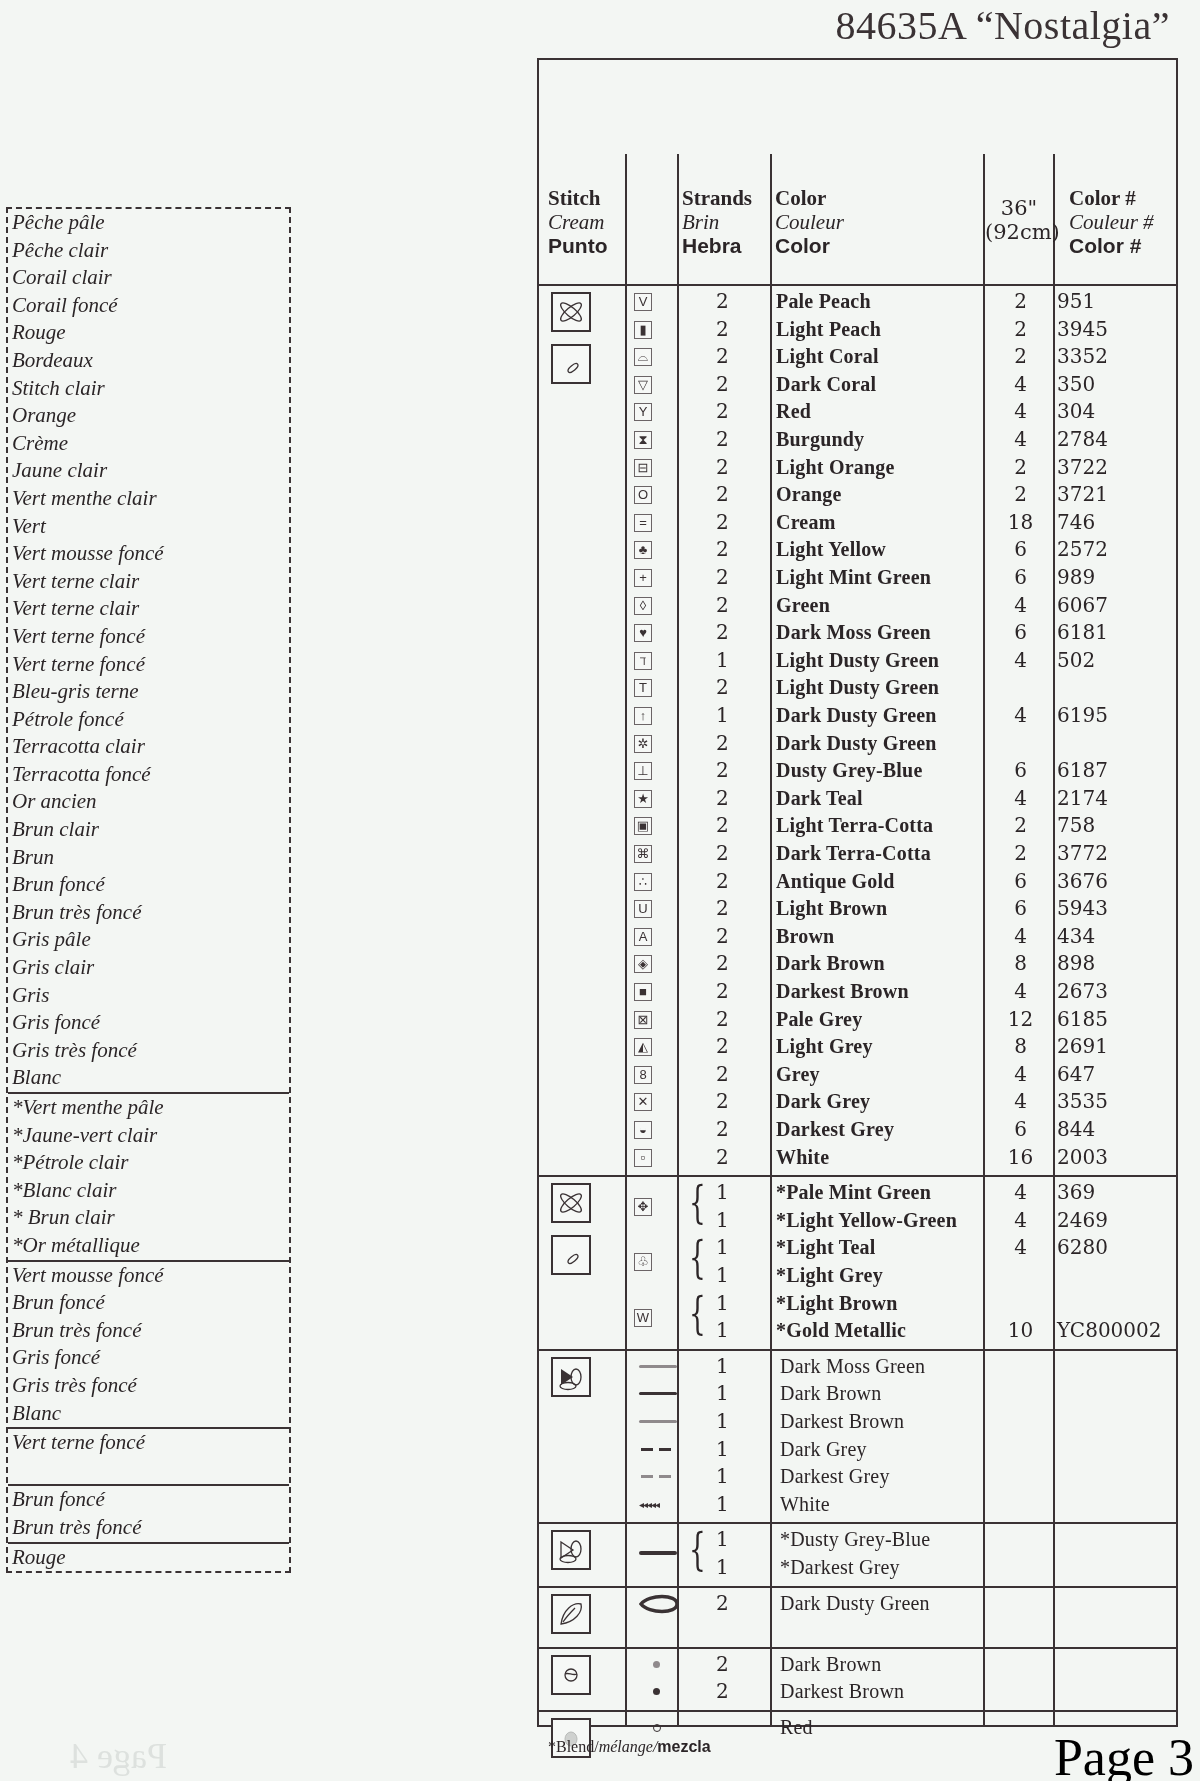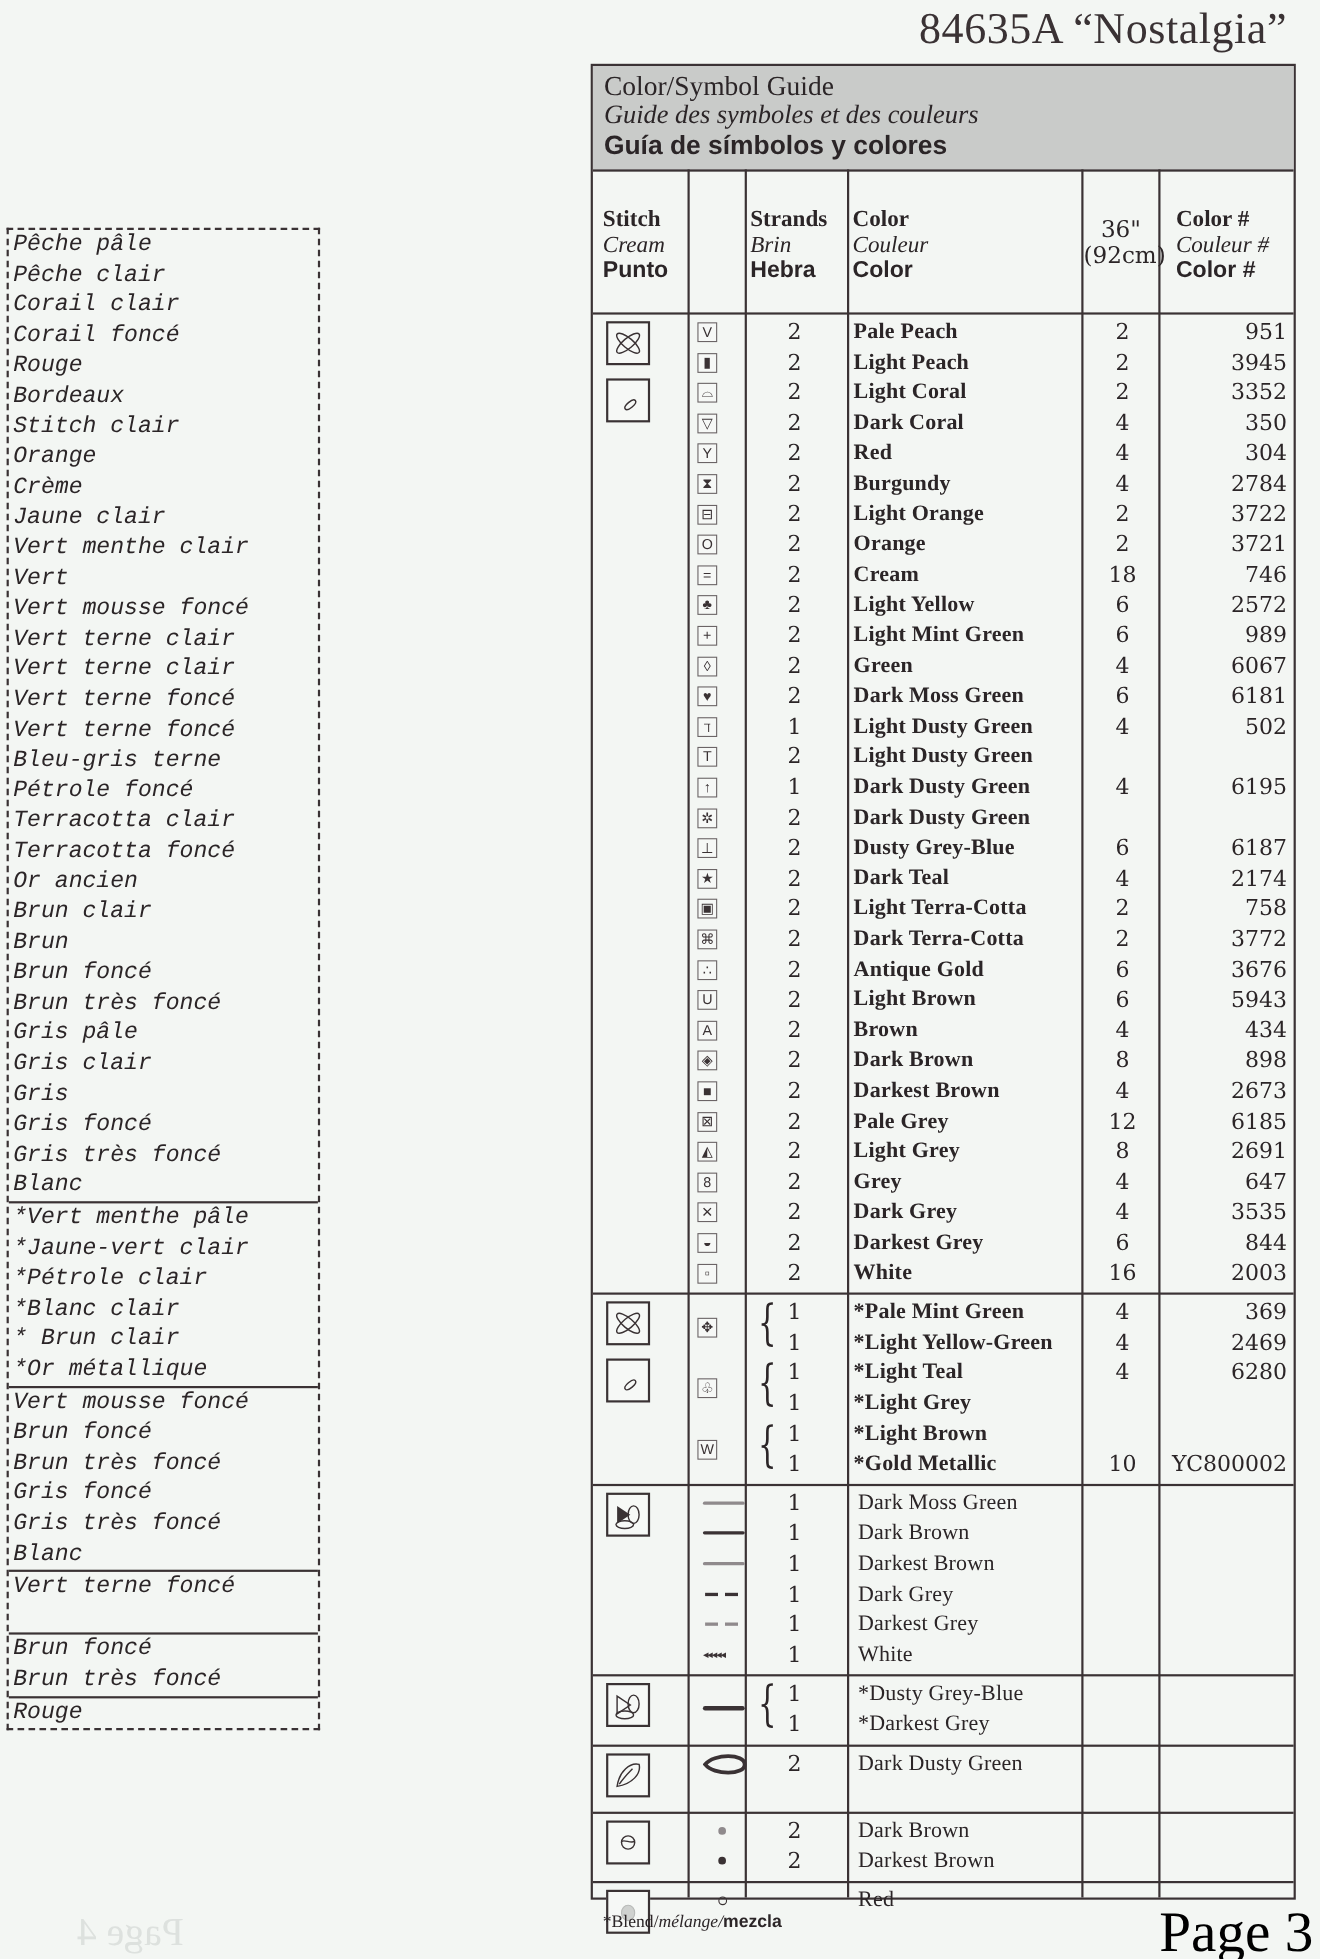--- a/index.html
+++ b/index.html
@@ -4,21 +4,21 @@
 <style>
   html,body{margin:0;padding:0;}
   body{width:1200px;height:1781px;background:#f3f6f3;position:relative;overflow:hidden;
        font-family:"DejaVu Serif","Liberation Serif",serif;color:#2b2527;}
   .abs{position:absolute;}
   .title{right:30px;top:2px;font-size:40px;font-family:"Liberation Serif","DejaVu Serif",serif;color:#3a3234;letter-spacing:0.5px;}
   
   .flist{left:6px;top:207px;width:281px;border:2px dashed #3a3234;border-top-width:2px;}
   .fgroup{border-bottom:2px solid #3a3234;}
   .fgroup:last-child{border-bottom:none;}
-  .fitem{height:27.6px;line-height:27.6px;font-family:Liberation Mono, monospace;font-style:italic;font-size:21px;padding-left:4px;white-space:nowrap;color:#2b2527;}
+  .fitem{height:27.6px;line-height:27.6px;font-family:Liberation Serif, serif;font-style:italic;font-size:21px;padding-left:4px;white-space:nowrap;color:#2b2527;}
   
   .tbl{left:537px;top:58px;width:641px;height:1669px;border:2px solid #3a3234;box-sizing:border-box;}
   .hdr{position:absolute;left:0;top:0;right:0;height:94px;background:#c9cbc9;border-bottom:2px solid #3a3234;}
   .hdr div{padding-left:10px;white-space:nowrap;}
   .h1{font-family:"Liberation Serif",serif;font-size:25px;margin-top:5px;line-height:27px;}
   .h2{font-family:"Liberation Serif",serif;font-style:italic;font-size:24px;line-height:27px;}
   .h3{font-family:"Liberation Sans",sans-serif;font-weight:bold;font-size:24px;line-height:27px;}
   .colhead{position:absolute;top:94px;height:130px;border-bottom:2px solid #3a3234;}
   .vline{position:absolute;top:94px;bottom:0;width:2px;background:#3a3234;}
   .ch{position:absolute;top:92px;font-size:21px;line-height:24px;}
@@ -26,21 +26,21 @@
   .ch .fr{font-family:"Liberation Serif",serif;font-style:italic;}
   .ch .es{font-family:"Liberation Sans",sans-serif;font-weight:bold;}
   .block{position:absolute;left:0;right:0;border-bottom:2px solid #3a3234;}
   .block:last-of-type{border-bottom:none;}
   .row{position:absolute;left:0;right:0;height:27.6px;line-height:27.6px;font-size:20px;}
   .sym{position:absolute;left:95px;top:5px;width:18px;height:18px;border:1px solid #6b6466;box-sizing:border-box;font-family:"Liberation Sans",sans-serif;font-size:13px;line-height:16px;text-align:center;color:#3a3234;background:#f6f8f6;}
   .str{position:absolute;left:140px;width:93px;text-align:left;padding-left:37px;box-sizing:border-box;}
   .cname{position:absolute;left:237px;white-space:nowrap;font-family:"Liberation Serif",serif;font-weight:bold;letter-spacing:0.2px;}
   .cname.reg{font-weight:normal;}
   .skein{position:absolute;left:447px;width:69px;text-align:center;}
-  .cnum{position:absolute;left:518px;width:121px;text-align:right;padding-right:8px;box-sizing:border-box;}
+  .cnum{position:absolute;left:518px;width:121px;text-align:left;padding-right:8px;box-sizing:border-box;}
   .stbox{position:absolute;left:12px;width:40px;height:40px;border:2px solid #3a3234;box-sizing:border-box;background:#f6f8f6;}
   .brace{position:absolute;left:150px;font-size:44px;line-height:44px;font-weight:normal;transform:scaleX(0.6);transform-origin:left;}
   .line{position:absolute;left:100px;width:38px;}
   .foot{left:548px;top:1737px;font-size:16px;}
   .foot .en{font-family:"Liberation Serif",serif;}
   .foot .fr{font-family:"Liberation Serif",serif;font-style:italic;}
   .foot .es{font-family:"Liberation Sans",sans-serif;font-weight:bold;}
   .page{right:6px;top:1728px;font-family:"Liberation Serif",serif;font-size:52px;color:#000000;}
   .ghost{left:70px;top:1735px;font-family:"Liberation Serif",serif;font-size:36px;color:#dde1de;transform:scaleX(-1);}
 </style>
@@ -107,25 +107,20 @@
     <div class="fgroup">
       <div class="fitem">Brun foncé</div>
       <div class="fitem">Brun très foncé</div>
     </div>
     <div class="fgroup">
       <div class="fitem">Rouge</div>
     </div>
   </div>
 
 <div class="abs tbl" id="tbl">
-  <div class="hdr">
-    <div class="h1">Color/Symbol Guide</div>
-    <div class="h2">Guide des symboles et des couleurs</div>
-    <div class="h3">Guía de símbolos y colores</div>
-  </div>
 
   <div class="vline" style="left:86px"></div>
   <div class="vline" style="left:138px"></div>
   <div class="vline" style="left:231px"></div>
   <div class="vline" style="left:444px"></div>
   <div class="vline" style="left:514px"></div>
 
   <div class="colhead" style="left:0;right:0"></div>
   <div class="ch" style="left:9px;top:126px">
     <div class="en">Stitch</div>

